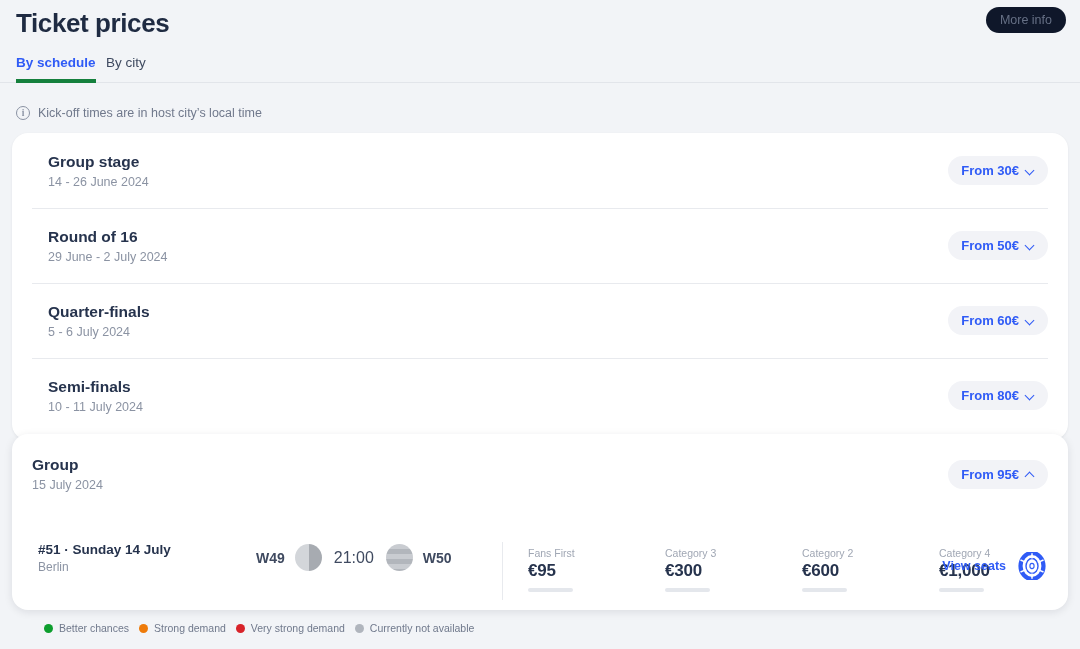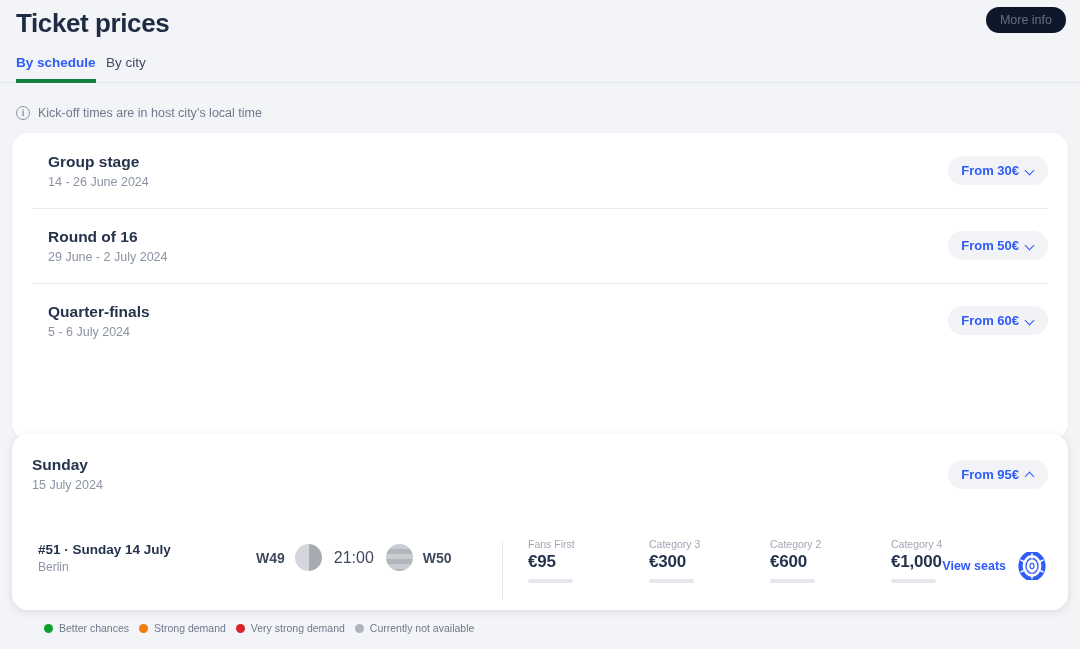--- a/index.html
+++ b/index.html
@@ -123,21 +123,21 @@
     background: repeating-linear-gradient(to bottom,
       #c9ccd1 0 5px, #b2b6bc 5px 10px);
   }
   .kickoff { font-size: 16px; color: #3f4a60; padding: 0 2px; }
 
   .vdivider {
     position: absolute; left: 490px; top: 8px; width: 1px; height: 58px;
     background: #e8eaee;
   }
 
-  .prices { position: absolute; left: 516px; top: 4px; display: flex; gap: 0; }
+  .prices { position: absolute; left: 516px; top: 13px; display: flex; gap: 16px; }
   .price-col { width: 121px; display: flex; flex-direction: column; gap: 2px; }
   .price-cat { font-size: 10.5px; color: #a0a7b4; }
   .price-val { font-size: 17px; font-weight: bold; color: #26334d; letter-spacing: -0.2px; }
   .bar-track {
     width: 45px; height: 4px; border-radius: 2px; background: #e4e7ec;
     margin-top: 5px; overflow: hidden;
   }
   .bar-fill { height: 100%; border-radius: 2px; }
 
   .view-seats {
@@ -207,28 +207,38 @@
       <div class="stage-text">
         <div class="stage-name">Quarter-finals</div>
         <div class="stage-dates">5 - 6 July 2024</div>
       </div>
       <button class="price-pill">
         <span>From 60€</span>
         <span class="chev"></span>
       </button>
     </div>
 
+    <div class="stage-row">
+      <div class="stage-text">
+        <div class="stage-name">Semi-finals</div>
+        <div class="stage-dates">10 - 11 July 2024</div>
+      </div>
+      <button class="price-pill">
+        <span>From 80€</span>
+        <span class="chev"></span>
+      </button>
+    </div>
 
   </div>
 
   <div class="final-card">
 
     <div class="final-head">
       <div class="stage-text">
-        <div class="stage-name">Sunday</div>
+        <div class="stage-name">Group</div>
         <div class="stage-dates">15 July 2024</div>
       </div>
       <button class="price-pill">
         <span>From 95€</span>
         <span class="chev up"></span>
       </button>
     </div>
 
     <div class="match-row">
 

